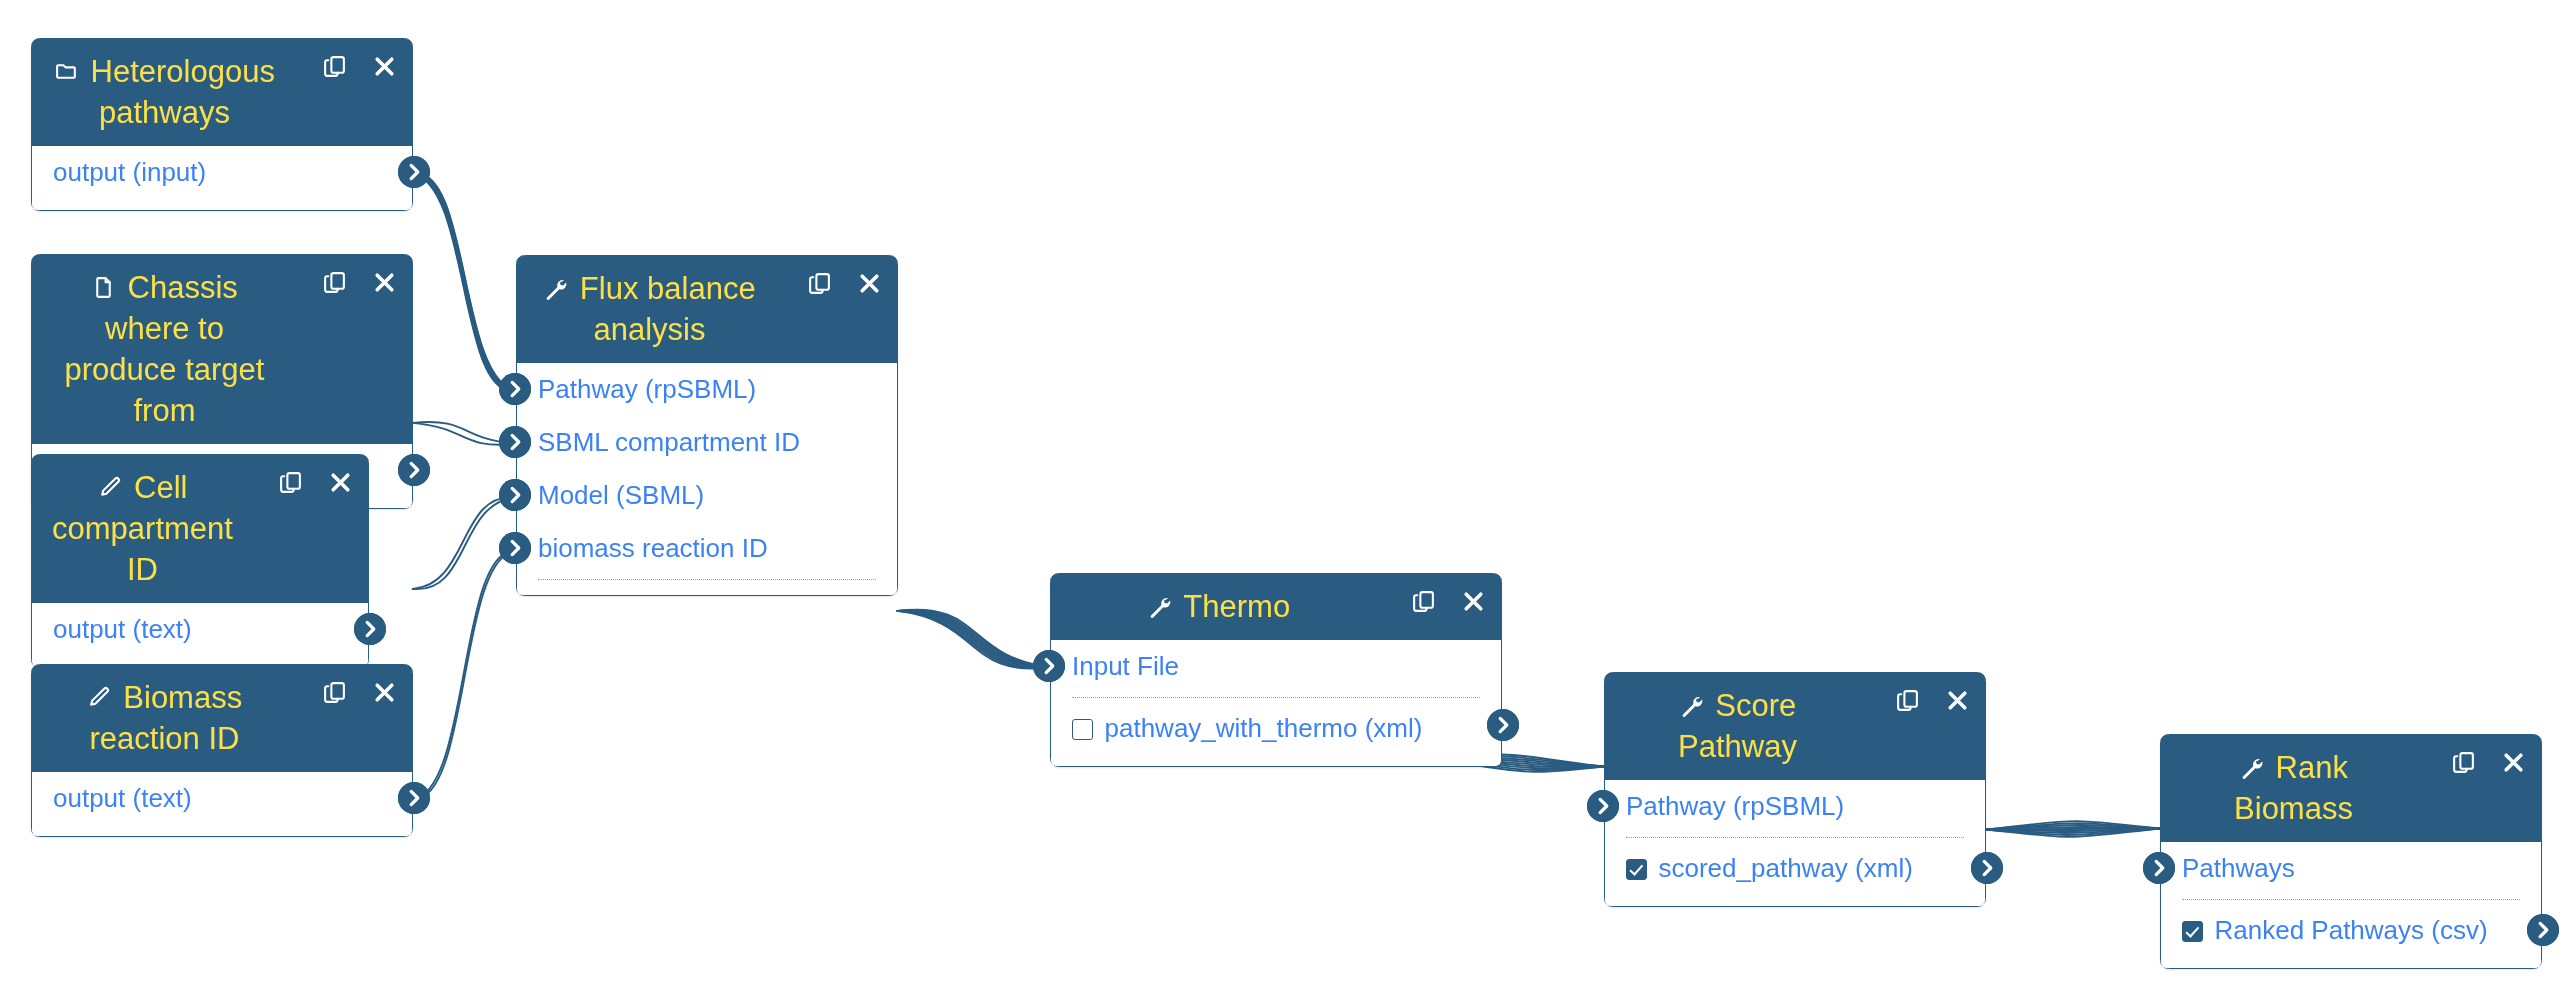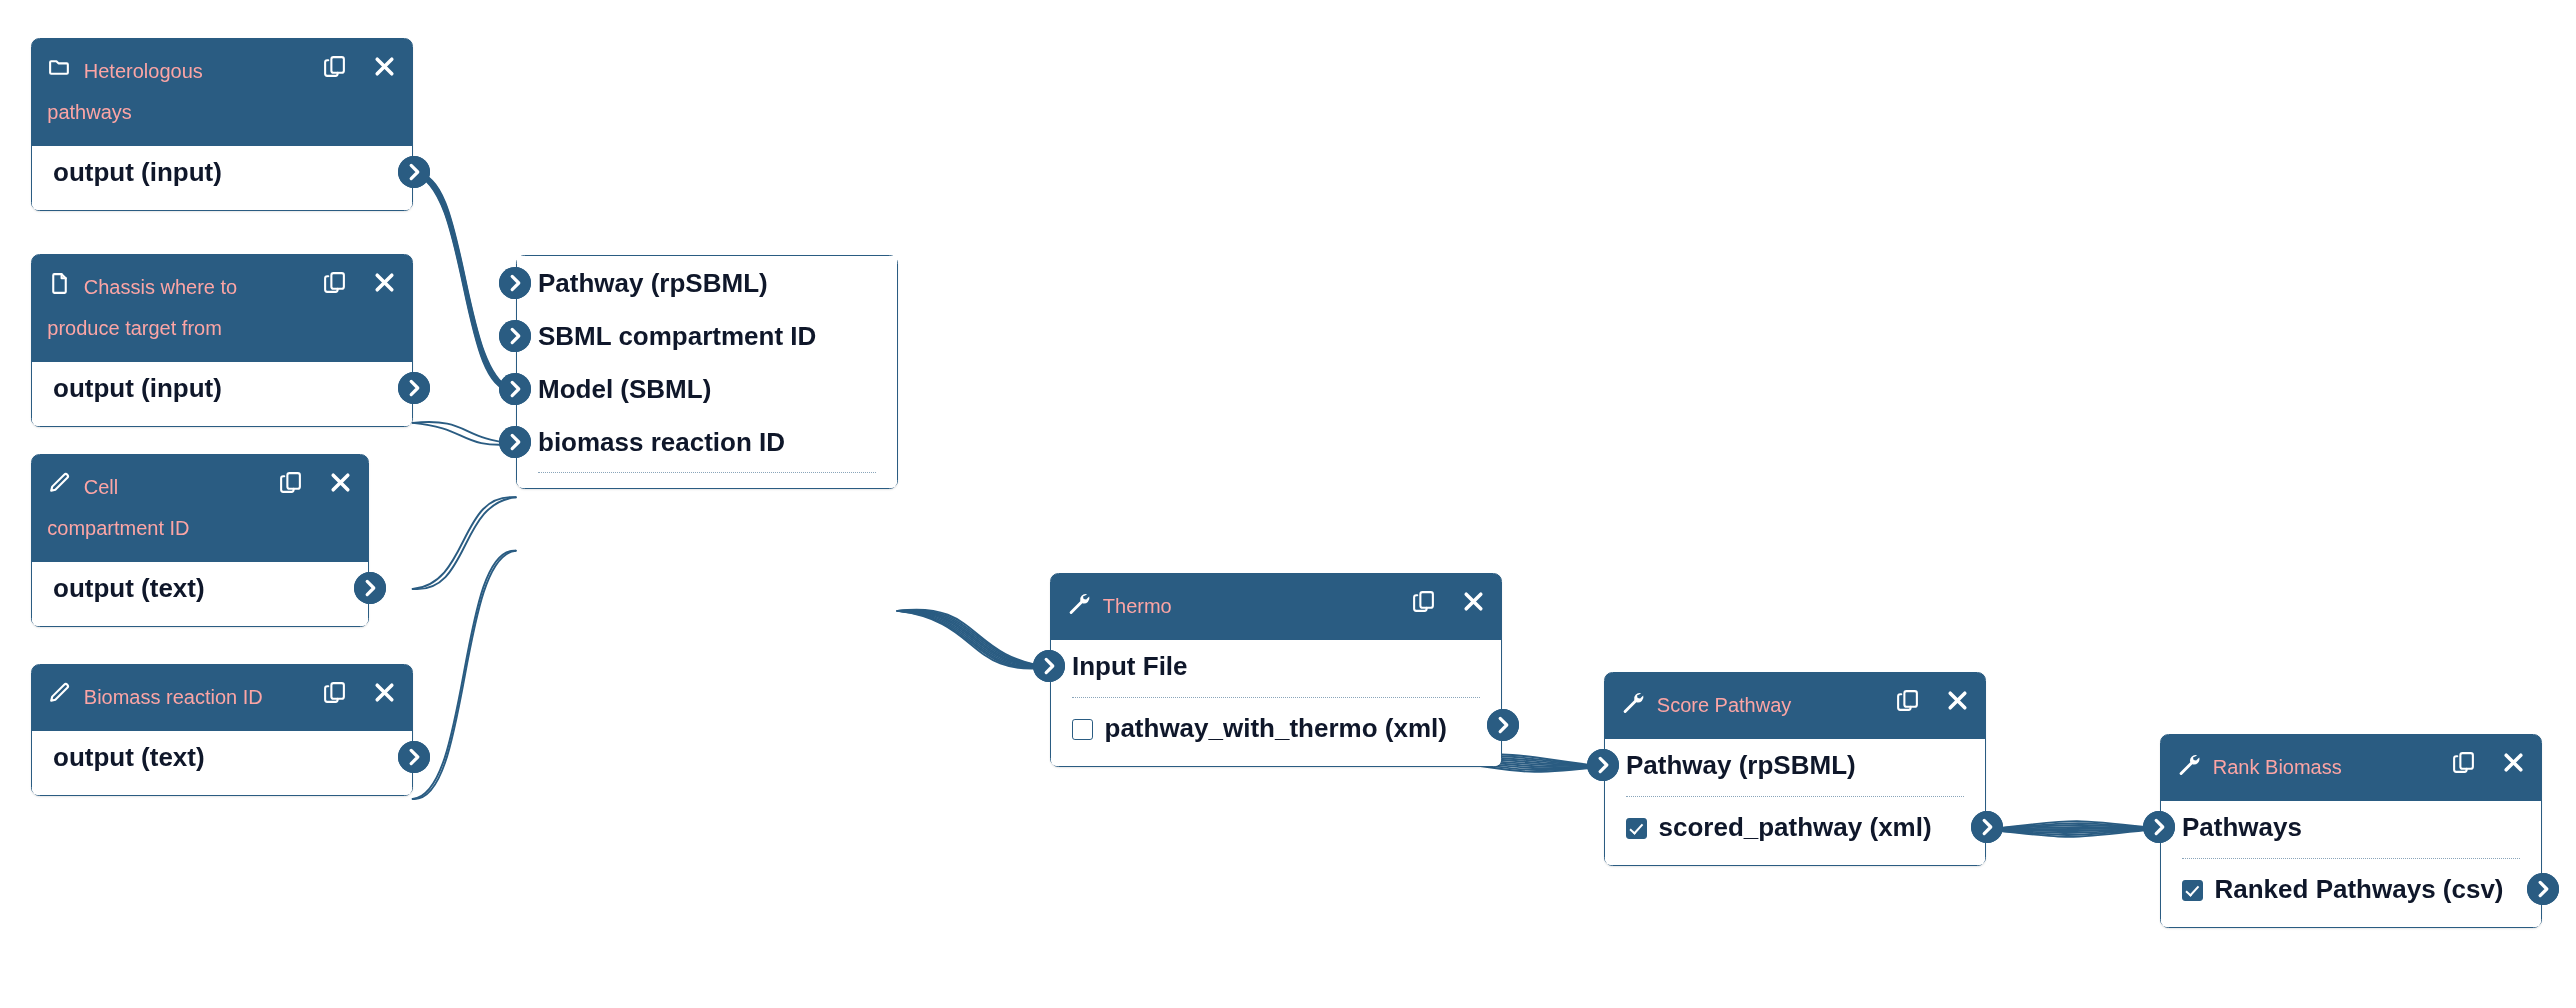--- a/index.html
+++ b/index.html
@@ -47,27 +47,28 @@
     background: #2a5c82;
     color: #ffffff;
     border-radius: 5.7px 5.7px 0 0;
     padding: 11.5px 15.3px 13.4px 15.3px;
     display: block;
     position: relative;
     min-height: 27px;
   }
 
   .node-header-title {
-    font-size: 20px;
+    font-size: 31px;
     line-height: 41px;
     font-weight: 400;
-    color: #fca5a5;
+    color: #fde047;
     display: block;
     padding-right: 115px;
     word-break: normal;
+    text-align: center;
   }
 
   .hdr-icon {
     display: inline-block;
     vertical-align: -2.9px;
     margin-right: 11.5px;
     width: 25px;
     height: 25px;
   }
   .hdr-icon svg { display: block; width: 25px; height: 25px; }
@@ -92,25 +93,24 @@
     padding: 0 0 11.5px 0;
     background: #ffffff;
     border-radius: 0 0 5.7px 5.7px;
     position: relative;
   }
 
   .port-row {
     position: relative;
     font-size: 26px;
     line-height: 32px;
-    color: #0f172a;
+    color: #3b82f6;
     padding: 10.5px 19px 10.5px 21px;
     min-height: 32px;
     box-sizing: border-box;
-    font-weight: bold;
   }
 
   .port-row.out-row { }
 
   .checkbox {
     display: inline-block;
     width: 21px;
     height: 21px;
     box-sizing: border-box;
     border: 1.9px solid #2a5c82;
@@ -336,20 +336,40 @@
             <svg viewBox="0 0 34 34">
               <circle cx="17" cy="17" r="17" fill="#2a5c82"></circle>
               <path d="M14 10 L21 17 L14 24" fill="none" stroke="#ffffff" stroke-width="3.4" stroke-linecap="round" stroke-linejoin="round"></path>
             </svg>
           </span>
       </div>
     </div>
   </div>
 
   <div class="node" style="left:516px; top:255px; width:382px;">
+    <div class="node-header">
+      <span class="node-header-title">
+        <span class="hdr-icon"><svg viewBox="0 0 24 24" fill="#ffffff">
+              <path d="M20.3 4.2a5.3 5.3 0 0 0-6.6 6.6L3.9 20.6a1.4 1.4 0 0 0 2 2l9.8-9.8a5.3 5.3 0 0 0 6.6-6.6l-3 3-2.4-.6-.6-2.4z"></path>
+            </svg></span><span>Flux balance analysis</span>
+      </span>
+      <span class="hdr-actions">
+        <span class="hdr-btn">
+            <svg viewBox="0 0 24 24" fill="none" stroke="#ffffff" stroke-width="2" stroke-linecap="round" stroke-linejoin="round">
+              <rect x="9" y="3" width="12" height="15" rx="2"></rect>
+              <path d="M15 18v1a2 2 0 0 1-2 2H5a2 2 0 0 1-2-2V8a2 2 0 0 1 2-2h1"></path>
+            </svg>
+          </span>
+        <span class="hdr-btn">
+            <svg viewBox="0 0 24 24" fill="none" stroke="#ffffff" stroke-width="3.4" stroke-linecap="round">
+              <path d="M5 5 L19 19 M19 5 L5 19"></path>
+            </svg>
+          </span>
+      </span>
+    </div>
     <div class="node-body">
       <div class="port-row">
         <span>Pathway (rpSBML)</span>
         <span class="port left" style="top:50%;margin-top:-16px;">
             <svg viewBox="0 0 34 34">
               <circle cx="17" cy="17" r="17" fill="#2a5c82"></circle>
               <path d="M14 10 L21 17 L14 24" fill="none" stroke="#ffffff" stroke-width="3.4" stroke-linecap="round" stroke-linejoin="round"></path>
             </svg>
           </span>
       </div>

